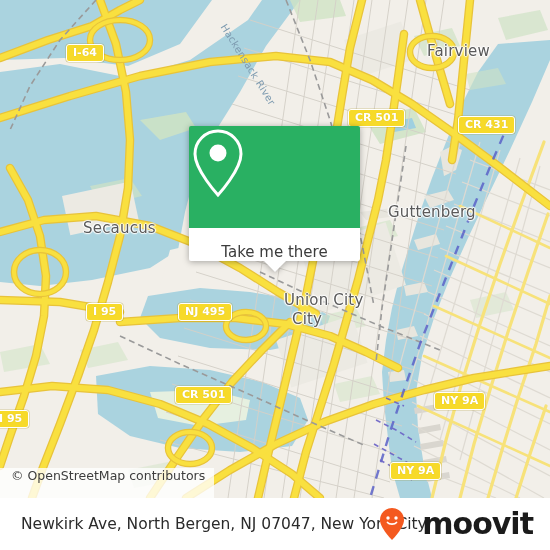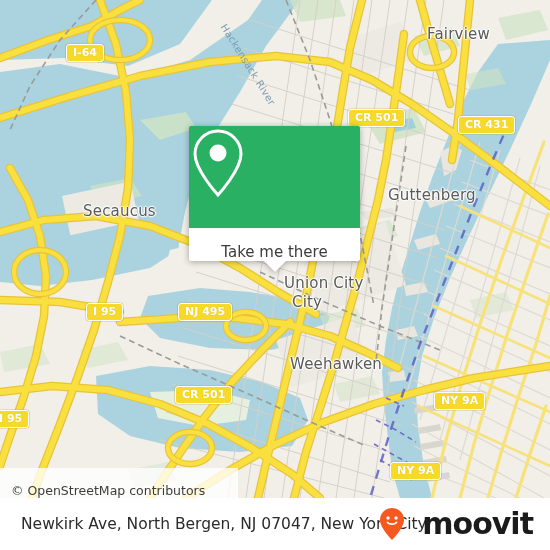--- a/index.html
+++ b/index.html
@@ -22,20 +22,21 @@
   .place-label{
     position:absolute;
     color:#5a5a5a;
     font-family:"DejaVu Sans", sans-serif;
     white-space:nowrap;
     text-shadow:
       1.2px 0 1px rgba(255,255,255,.95), -1.2px 0 1px rgba(255,255,255,.95),
       0 1.2px 1px rgba(255,255,255,.95), 0 -1.2px 1px rgba(255,255,255,.95),
       0 0 3px rgba(255,255,255,.9);
     pointer-events:none;
+    margin-top:17px;
   }
   .place-big{font-size:15px;letter-spacing:.2px;}
   .water-label{
     position:absolute;color:#7e9bb0;font-size:10px;
     font-family:"DejaVu Sans", sans-serif;
     white-space:nowrap;letter-spacing:.3px;
   }
 
   
   .shield{
@@ -75,23 +76,23 @@
   .popup-tail{
     position:absolute;left:50%;top:135px;margin-left:-11px;
     width:0;height:0;
     border-left:11px solid transparent;
     border-right:11px solid transparent;
     border-top:11px solid #ffffff;
   }
 
   
   .attrib{
-    position:absolute;left:0;top:468px;width:238px;height:30px;
+    position:absolute;left:0;top:468px;width:214px;height:30px;
     background:rgba(255,255,255,.78);
-    display:flex;align-items:flex-end;
+    display:flex;align-items:flex-start;
   }
   .attrib span{
     font-size:12.5px;color:#3d3d3d;padding-left:11px;
     font-family:"DejaVu Sans", sans-serif;
   }
 
   
   .footer{
     position:absolute;left:0;top:498px;width:550px;height:52px;
     background:#ffffff;
@@ -337,21 +338,20 @@
       </g>
     </svg>
 
     <div class="water-label" style="left:228px;top:22px;transform:rotate(58deg);transform-origin:0 0;">Hackensack River</div>
 
     <div class="place-label place-big" style="left:427px;top:25px;">Fairview</div>
     <div class="place-label place-big" style="left:83px;top:202px;">Secaucus</div>
     <div class="place-label place-big" style="left:388px;top:186px;">Guttenberg</div>
     <div class="place-label place-big" style="left:284px;top:274px;">Union City</div>
     <div class="place-label place-big" style="left:292px;top:293px;">City</div>
-    <div class="place-label place-big" style="left:290px;top:355px;">Weehawken</div>
 
     <div class="shield" style="left:66px;top:44px;">I-64</div>
     <div class="shield" style="left:348px;top:109px;">CR 501</div>
     <div class="shield" style="left:458px;top:116px;">CR 431</div>
     <div class="shield" style="left:86px;top:303px;">I 95</div>
     <div class="shield" style="left:178px;top:303px;">NJ 495</div>
     <div class="shield" style="left:-8px;top:410px;">I 95</div>
     <div class="shield" style="left:175px;top:386px;">CR 501</div>
     <div class="shield" style="left:434px;top:392px;">NY 9A</div>
     <div class="shield" style="left:390px;top:462px;">NY 9A</div>

